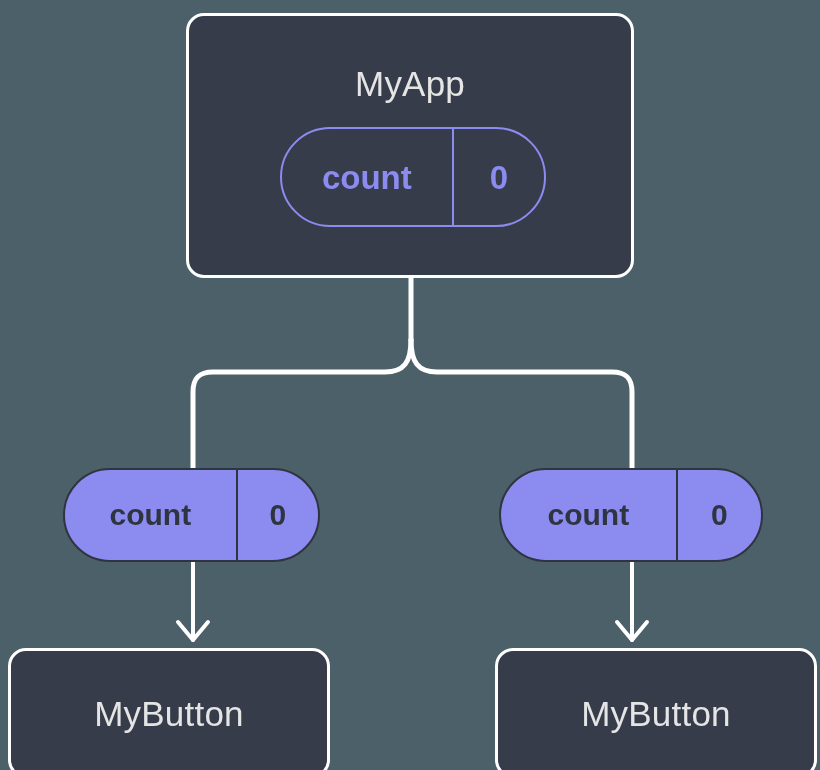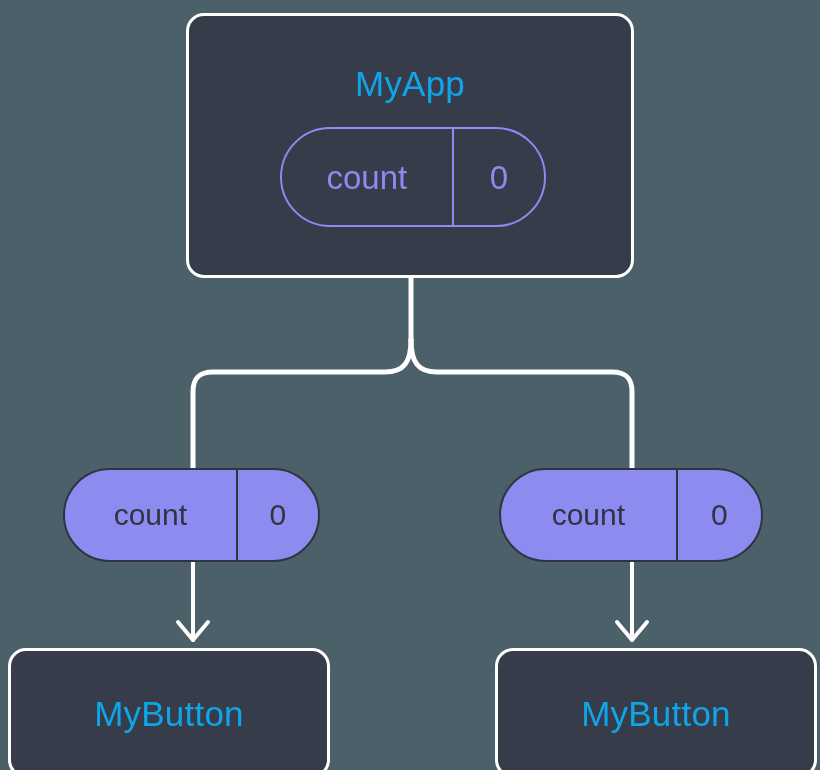--- a/index.html
+++ b/index.html
@@ -33,21 +33,21 @@
   
   .component-box {
     background: #373c4a;
     border: 3px solid #ffffff;
     border-radius: 18px;
     display: flex;
     flex-direction: column;
     align-items: center;
   }
   .component-title {
-    color: #0ea5e9;
+    color: #e5e5e5;
     font-size: 35px;
     font-weight: 400;
     letter-spacing: 0.2px;
     line-height: 1;
     white-space: nowrap;
   }
   #node-myapp {
     left: 186px;
     top: 13px;
     width: 448px;
@@ -68,20 +68,21 @@
     height: 130px;
     justify-content: center;
   }
   
   .state-pill {
     display: flex;
     align-items: stretch;
     border-radius: 999px;
     box-sizing: border-box;
     overflow: hidden;
+    font-weight: bold;
   }
   .state-pill .pill-key,
   .state-pill .pill-value {
     display: flex;
     align-items: center;
     justify-content: center;
     line-height: 1;
     white-space: nowrap;
   }
   

